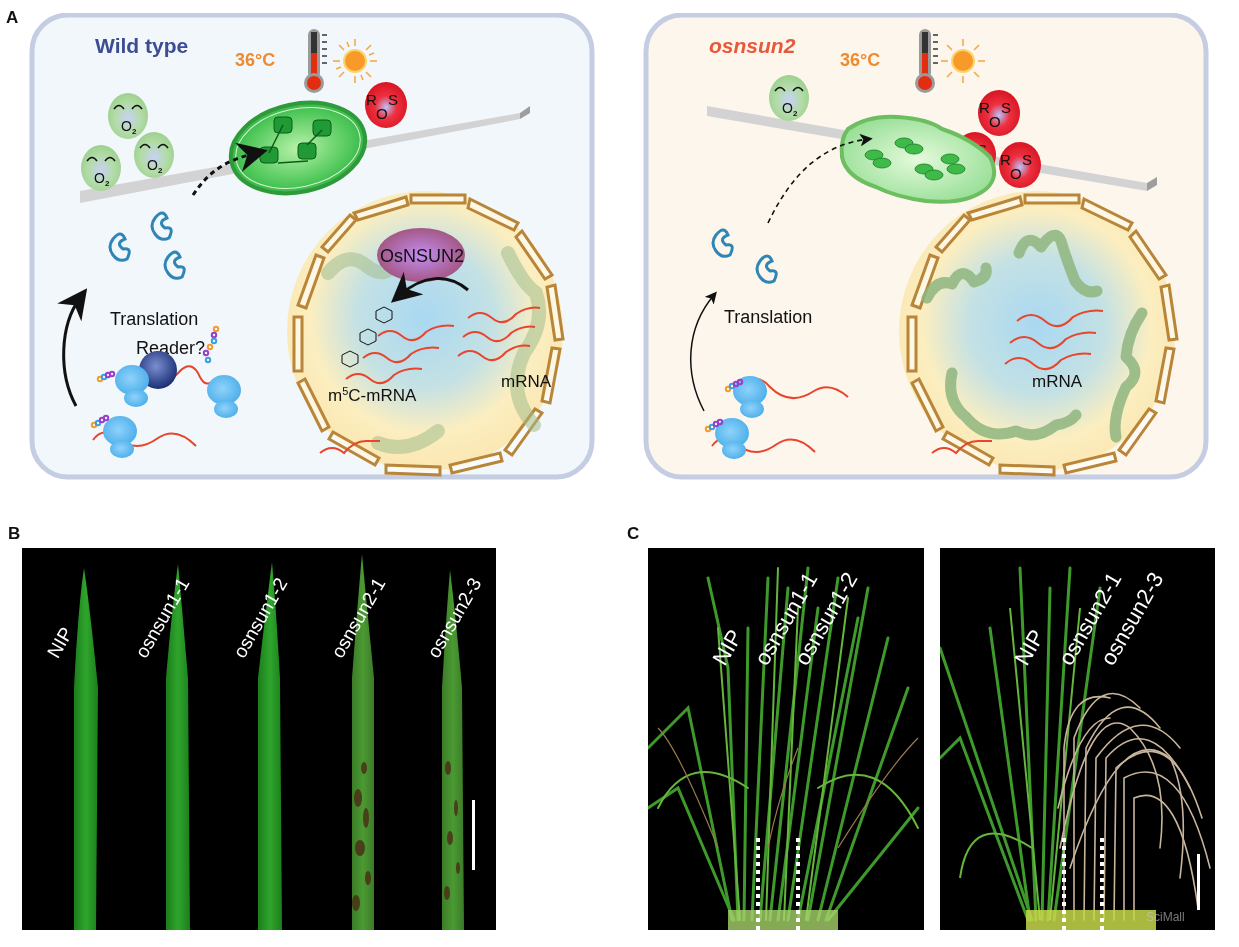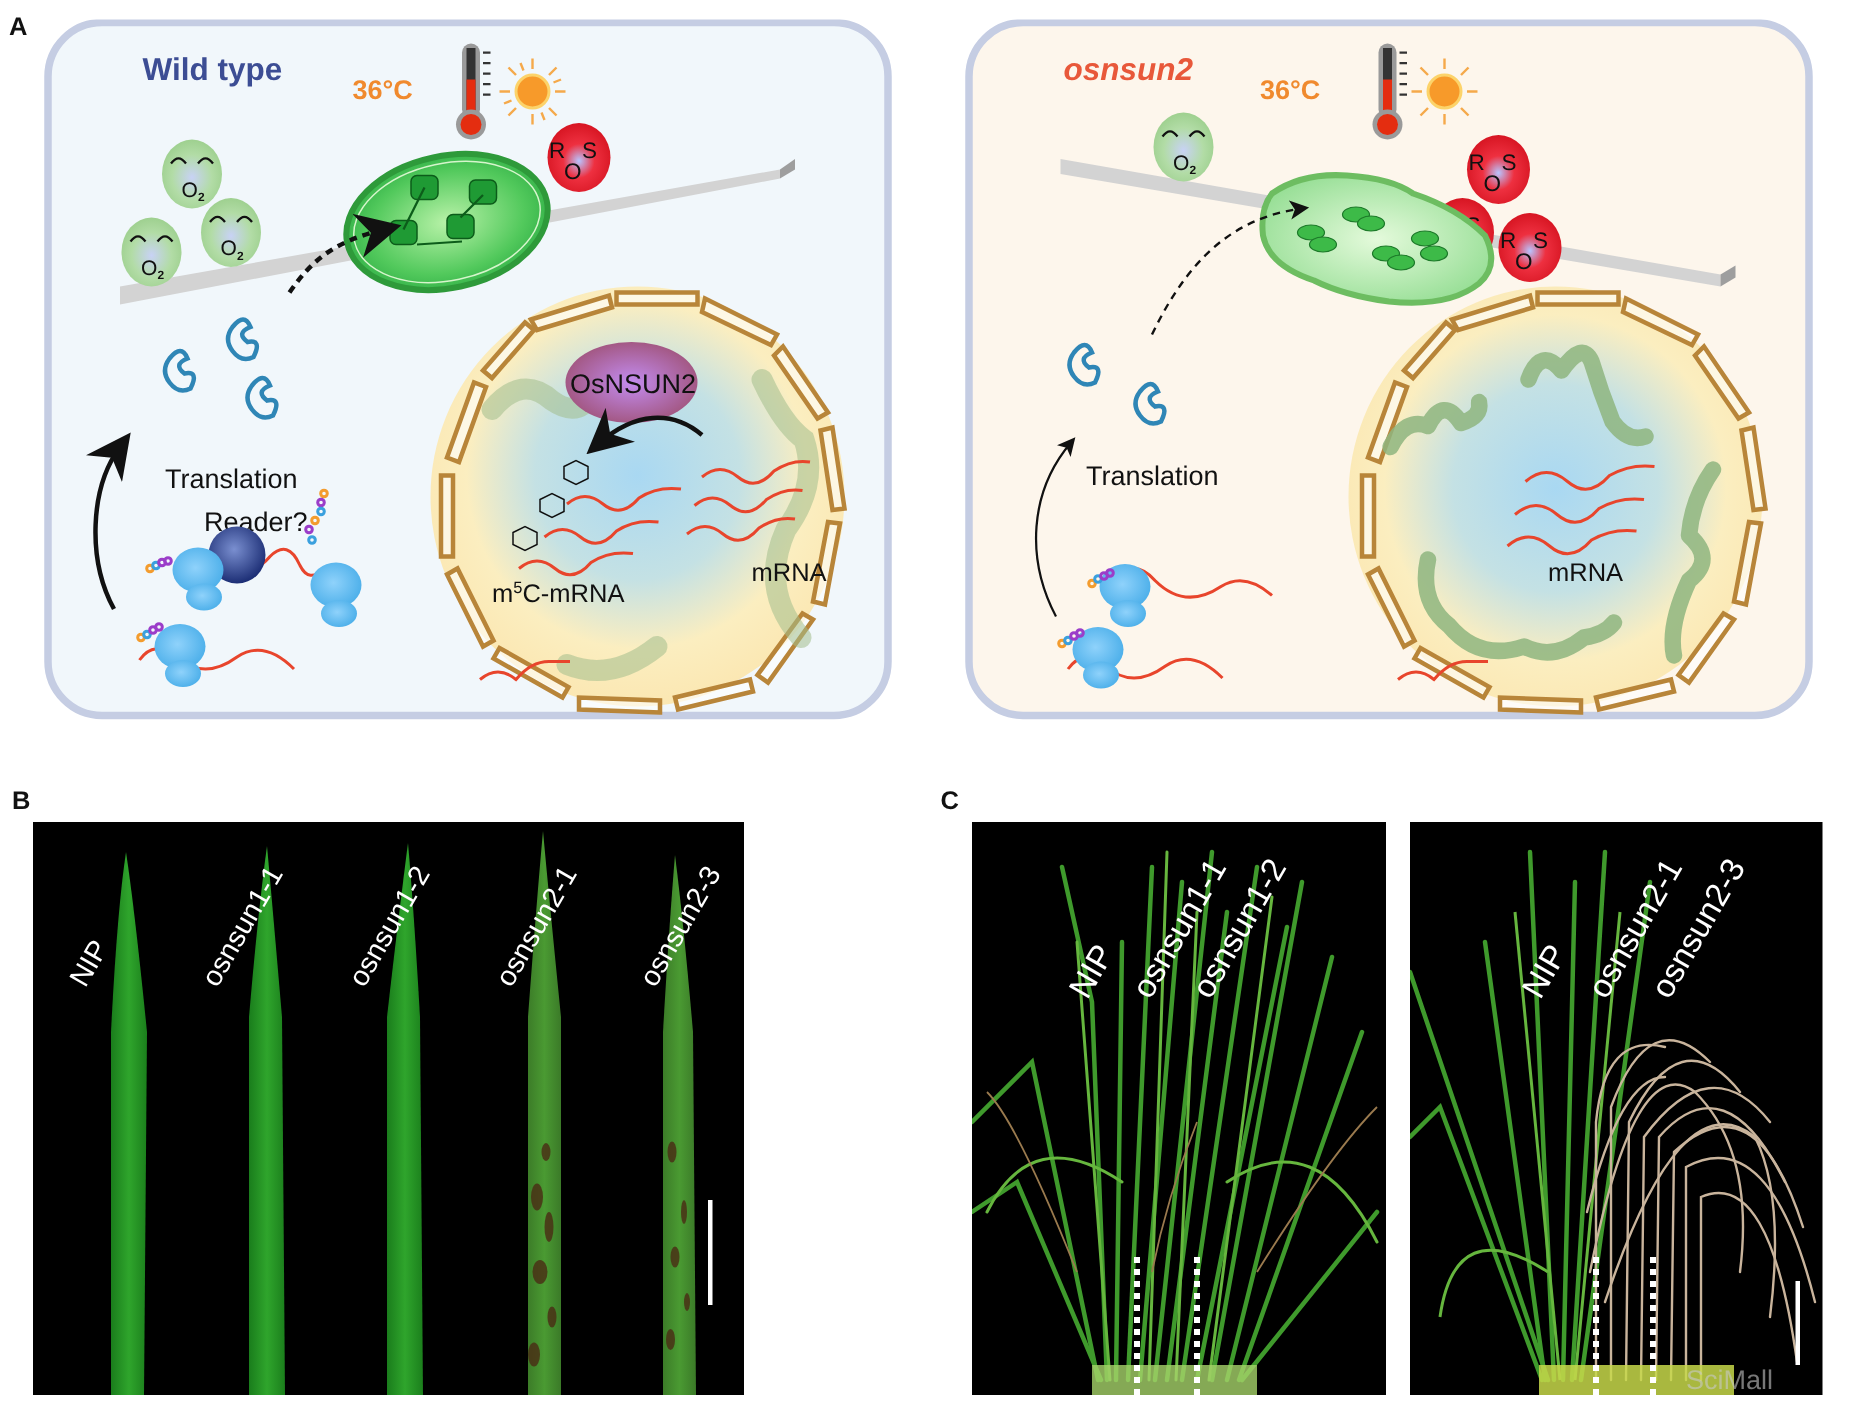--- a/index.html
+++ b/index.html
@@ -495,14 +495,14 @@
       <path d="M118,260 Q140,170 170,170"></path>
     </g>
     <rect x="86" y="362" width="130" height="20" fill="#c7d84a" opacity="0.85"></rect>
     <line x1="124" y1="290" x2="124" y2="382" stroke="#fff" stroke-width="4" stroke-dasharray="4,4"></line>
     <line x1="162" y1="290" x2="162" y2="382" stroke="#fff" stroke-width="4" stroke-dasharray="4,4"></line>
     <rect x="257" y="306" width="3" height="56" fill="#fff"></rect>
   </svg>
   <div class="vlabel c" style="left:92px;top:96px;">NIP</div>
   <div class="vlabel c" style="left:136px;top:96px;">osnsun2-1</div>
   <div class="vlabel c" style="left:178px;top:96px;">osnsun2-3</div>
-  <div class="abs" style="left:184px;top:362px;font-size:18px;color:rgba(200,200,200,0.6);">SciMall</div>
+  <div class="abs" style="left:206px;top:362px;font-size:12px;color:rgba(200,200,200,0.6);">SciMall</div>
 </div>
 
 </body></html>

